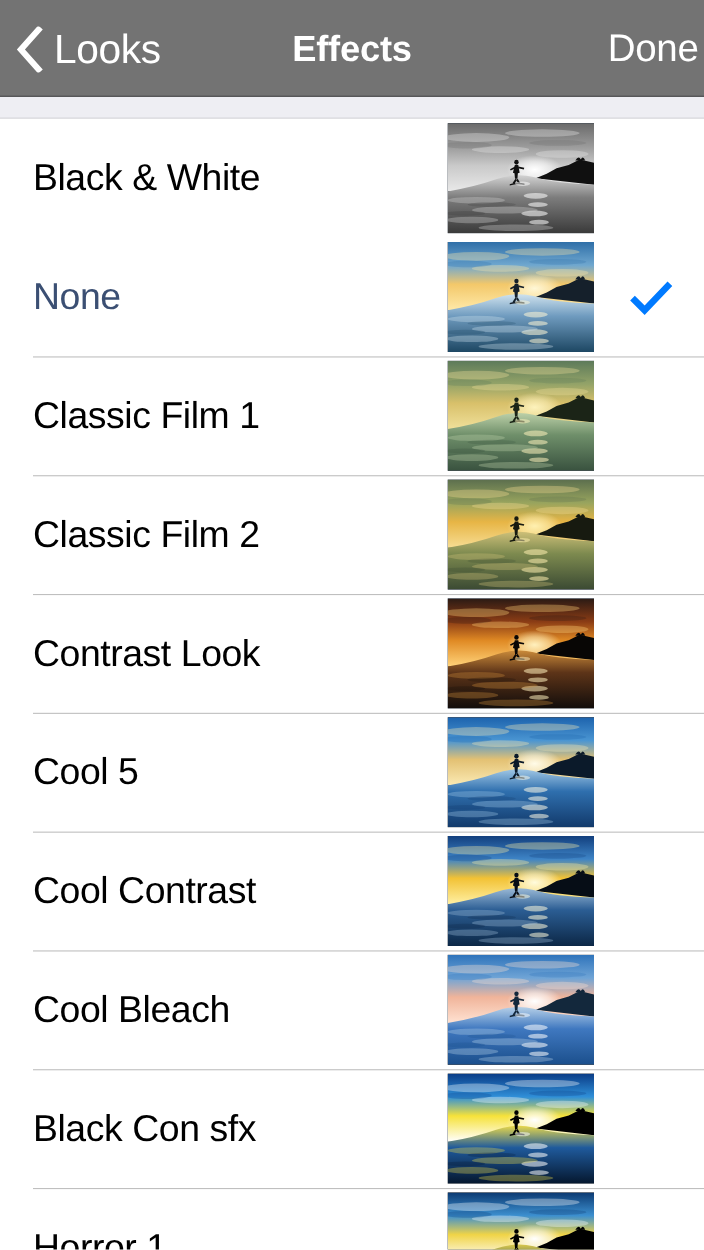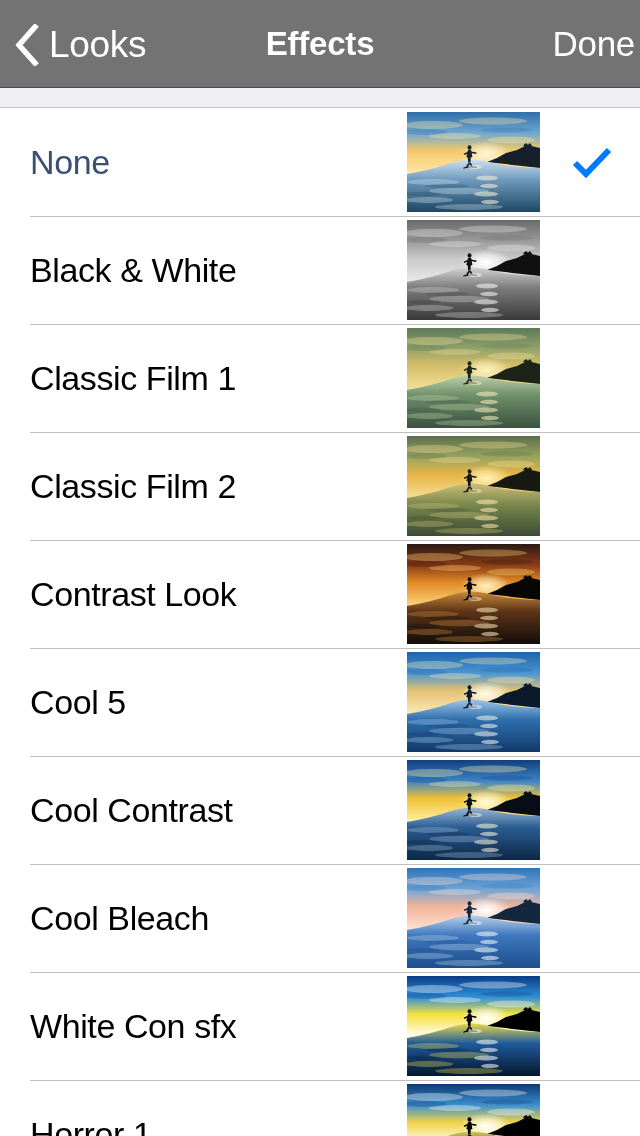--- a/index.html
+++ b/index.html
@@ -107,103 +107,20 @@
       </span>
       <span class="nav-back-label">Looks</span>
     </div>
     <div class="nav-title">Effects</div>
     <div class="nav-right">Done</div>
   </div>
 
   <div class="list-header"></div>
 
   <div class="list" id="list">
-      <div class="row selected">
-        <div class="row-label">None</div>
-        <div class="thumb">
-<svg viewBox="0 0 133 100" preserveAspectRatio="none" aria-hidden="true">
-  <defs>
-    <linearGradient id="g0" x1="0" y1="0" x2="0" y2="1">
-      <stop offset="0%" stop-color="#2f6fa8"></stop>
-      <stop offset="34%" stop-color="#6fa7cf"></stop>
-      <stop offset="62%" stop-color="#f3c86a"></stop>
-      <stop offset="100%" stop-color="#ffe9a8"></stop>
-    </linearGradient>
-    <radialGradient id="r0" cx="56%" cy="46%" r="30%">
-      <stop offset="0%" stop-color="#fff7d6" stop-opacity="1"></stop>
-      <stop offset="55%" stop-color="#fff7d6" stop-opacity="0.55"></stop>
-      <stop offset="100%" stop-color="#fff7d6" stop-opacity="0"></stop>
-
-    <linearGradient id="h0" x1="0" y1="0" x2="0" y2="1">
-      <stop offset="0%" stop-color="#cfe2ee"></stop>
-      <stop offset="38%" stop-color="#6f9bbf"></stop>
-      <stop offset="100%" stop-color="#1d4763"></stop>
-    </linearGradient>
-  </radialGradient>
-            </defs>
-
-  <rect x="0" y="0" width="133" height="62" fill="url(#g0)"></rect>
-
-  <g opacity="0.35" fill="#ffe9a8">
-    <ellipse cx="26" cy="13" rx="30" ry="4"></ellipse>
-    <ellipse cx="86" cy="9" rx="34" ry="3.4"></ellipse>
-    <ellipse cx="48" cy="24" rx="26" ry="3"></ellipse>
-    <ellipse cx="104" cy="28" rx="24" ry="3.4"></ellipse>
-  </g>
-  <g opacity="0.28" fill="#2f6fa8">
-    <ellipse cx="18" cy="20" rx="22" ry="3"></ellipse>
-    <ellipse cx="100" cy="18" rx="26" ry="2.6"></ellipse>
-  </g>
-
-  <ellipse cx="74" cy="44" rx="42" ry="22" fill="url(#r0)"></ellipse>
-
-  <path d="M133 62 L133 36 L120 33 L110 38 L99 41 L90 46 L80 50 L133 56 Z" fill="#15202b"></path>
-  <path d="M116 34 q3 -5 5 -1 q2 -4 4 1 z" fill="#15202b"></path>
-
-  <path d="M0 62 Q 24 58 44 51 Q 62 45 78 49 Q 98 55 133 56 L133 100 L0 100 Z" fill="url(#h0)"></path>
-
-  <g opacity="0.55" fill="#fff7d6">
-    <ellipse cx="80" cy="66" rx="11" ry="2.6"></ellipse>
-    <ellipse cx="82" cy="74" rx="9" ry="2.2"></ellipse>
-    <ellipse cx="79" cy="82" rx="12" ry="2.6"></ellipse>
-    <ellipse cx="83" cy="90" rx="9" ry="2.2"></ellipse>
-  </g>
-
-  <g opacity="0.35" fill="#cfe2ee">
-    <ellipse cx="26" cy="70" rx="26" ry="3"></ellipse>
-    <ellipse cx="52" cy="79" rx="30" ry="3.2"></ellipse>
-    <ellipse cx="22" cy="88" rx="24" ry="3"></ellipse>
-    <ellipse cx="62" cy="95" rx="34" ry="3"></ellipse>
-  </g>
-  <g opacity="0.25" fill="#1d4763">
-    <ellipse cx="40" cy="74" rx="22" ry="2.2"></ellipse>
-    <ellipse cx="16" cy="82" rx="18" ry="2.2"></ellipse>
-  </g>
-
-  <g fill="#15202b">
-    <ellipse cx="62.5" cy="35.5" rx="2.0" ry="2.2"></ellipse>
-    <path d="M61 38 l3.2 0 l1.2 7 l-1.6 0.6 l-0.4 5 l-2.2 0 l-0.5 -5 l-1.4 -0.6 z"></path>
-    <path d="M61.2 39.4 L56.6 41.8 l0.7 1.3 l4.4 -2.1 z"></path>
-    <path d="M64.2 39.4 L69.6 40.6 l-0.4 1.4 l-5.2 -1.0 z"></path>
-    <path d="M61.6 50.4 l-2.6 4.0 l1.5 0.8 l2.4 -3.6 z"></path>
-    <path d="M63.6 50.4 l2.2 3.8 l-1.4 0.9 l-2.2 -3.5 z"></path>
-    <path d="M56.4 55.4 q7 -2.2 13.4 -0.6 l0 1.3 q-6.6 -1.3 -13.4 0.6 z"></path>
-  </g>
-
-  <g opacity="0.5" fill="#fff7d6">
-    <ellipse cx="68" cy="55" rx="7" ry="2"></ellipse>
-  </g>
-</svg>
-        </div>
-        <div class="check">
-          <svg width="40" height="34" viewBox="0 0 40 34">
-            <path d="M3 18 L14 29 L37 5" fill="none" stroke="#007aff" stroke-width="6" stroke-linecap="butt" stroke-linejoin="miter"></path>
-          </svg>
-        </div>
-      </div>
       <div class="row">
         <div class="row-sep"></div>
         <div class="row-label">Black &amp; White</div>
         <div class="thumb">
 <svg viewBox="0 0 133 100" preserveAspectRatio="none" aria-hidden="true">
   <defs>
     <linearGradient id="g1" x1="0" y1="0" x2="0" y2="1">
       <stop offset="0%" stop-color="#6a6a6a"></stop>
       <stop offset="34%" stop-color="#9a9a9a"></stop>
       <stop offset="62%" stop-color="#c9c9c9"></stop>
@@ -267,20 +184,103 @@
     <path d="M64.2 39.4 L69.6 40.6 l-0.4 1.4 l-5.2 -1.0 z"></path>
     <path d="M61.6 50.4 l-2.6 4.0 l1.5 0.8 l2.4 -3.6 z"></path>
     <path d="M63.6 50.4 l2.2 3.8 l-1.4 0.9 l-2.2 -3.5 z"></path>
     <path d="M56.4 55.4 q7 -2.2 13.4 -0.6 l0 1.3 q-6.6 -1.3 -13.4 0.6 z"></path>
   </g>
 
   <g opacity="0.5" fill="#ffffff">
     <ellipse cx="68" cy="55" rx="7" ry="2"></ellipse>
   </g>
 </svg>
+        </div>
+      </div>
+      <div class="row selected">
+        <div class="row-label">None</div>
+        <div class="thumb">
+<svg viewBox="0 0 133 100" preserveAspectRatio="none" aria-hidden="true">
+  <defs>
+    <linearGradient id="g0" x1="0" y1="0" x2="0" y2="1">
+      <stop offset="0%" stop-color="#2f6fa8"></stop>
+      <stop offset="34%" stop-color="#6fa7cf"></stop>
+      <stop offset="62%" stop-color="#f3c86a"></stop>
+      <stop offset="100%" stop-color="#ffe9a8"></stop>
+    </linearGradient>
+    <radialGradient id="r0" cx="56%" cy="46%" r="30%">
+      <stop offset="0%" stop-color="#fff7d6" stop-opacity="1"></stop>
+      <stop offset="55%" stop-color="#fff7d6" stop-opacity="0.55"></stop>
+      <stop offset="100%" stop-color="#fff7d6" stop-opacity="0"></stop>
+
+    <linearGradient id="h0" x1="0" y1="0" x2="0" y2="1">
+      <stop offset="0%" stop-color="#cfe2ee"></stop>
+      <stop offset="38%" stop-color="#6f9bbf"></stop>
+      <stop offset="100%" stop-color="#1d4763"></stop>
+    </linearGradient>
+  </radialGradient>
+            </defs>
+
+  <rect x="0" y="0" width="133" height="62" fill="url(#g0)"></rect>
+
+  <g opacity="0.35" fill="#ffe9a8">
+    <ellipse cx="26" cy="13" rx="30" ry="4"></ellipse>
+    <ellipse cx="86" cy="9" rx="34" ry="3.4"></ellipse>
+    <ellipse cx="48" cy="24" rx="26" ry="3"></ellipse>
+    <ellipse cx="104" cy="28" rx="24" ry="3.4"></ellipse>
+  </g>
+  <g opacity="0.28" fill="#2f6fa8">
+    <ellipse cx="18" cy="20" rx="22" ry="3"></ellipse>
+    <ellipse cx="100" cy="18" rx="26" ry="2.6"></ellipse>
+  </g>
+
+  <ellipse cx="74" cy="44" rx="42" ry="22" fill="url(#r0)"></ellipse>
+
+  <path d="M133 62 L133 36 L120 33 L110 38 L99 41 L90 46 L80 50 L133 56 Z" fill="#15202b"></path>
+  <path d="M116 34 q3 -5 5 -1 q2 -4 4 1 z" fill="#15202b"></path>
+
+  <path d="M0 62 Q 24 58 44 51 Q 62 45 78 49 Q 98 55 133 56 L133 100 L0 100 Z" fill="url(#h0)"></path>
+
+  <g opacity="0.55" fill="#fff7d6">
+    <ellipse cx="80" cy="66" rx="11" ry="2.6"></ellipse>
+    <ellipse cx="82" cy="74" rx="9" ry="2.2"></ellipse>
+    <ellipse cx="79" cy="82" rx="12" ry="2.6"></ellipse>
+    <ellipse cx="83" cy="90" rx="9" ry="2.2"></ellipse>
+  </g>
+
+  <g opacity="0.35" fill="#cfe2ee">
+    <ellipse cx="26" cy="70" rx="26" ry="3"></ellipse>
+    <ellipse cx="52" cy="79" rx="30" ry="3.2"></ellipse>
+    <ellipse cx="22" cy="88" rx="24" ry="3"></ellipse>
+    <ellipse cx="62" cy="95" rx="34" ry="3"></ellipse>
+  </g>
+  <g opacity="0.25" fill="#1d4763">
+    <ellipse cx="40" cy="74" rx="22" ry="2.2"></ellipse>
+    <ellipse cx="16" cy="82" rx="18" ry="2.2"></ellipse>
+  </g>
+
+  <g fill="#15202b">
+    <ellipse cx="62.5" cy="35.5" rx="2.0" ry="2.2"></ellipse>
+    <path d="M61 38 l3.2 0 l1.2 7 l-1.6 0.6 l-0.4 5 l-2.2 0 l-0.5 -5 l-1.4 -0.6 z"></path>
+    <path d="M61.2 39.4 L56.6 41.8 l0.7 1.3 l4.4 -2.1 z"></path>
+    <path d="M64.2 39.4 L69.6 40.6 l-0.4 1.4 l-5.2 -1.0 z"></path>
+    <path d="M61.6 50.4 l-2.6 4.0 l1.5 0.8 l2.4 -3.6 z"></path>
+    <path d="M63.6 50.4 l2.2 3.8 l-1.4 0.9 l-2.2 -3.5 z"></path>
+    <path d="M56.4 55.4 q7 -2.2 13.4 -0.6 l0 1.3 q-6.6 -1.3 -13.4 0.6 z"></path>
+  </g>
+
+  <g opacity="0.5" fill="#fff7d6">
+    <ellipse cx="68" cy="55" rx="7" ry="2"></ellipse>
+  </g>
+</svg>
+        </div>
+        <div class="check">
+          <svg width="40" height="34" viewBox="0 0 40 34">
+            <path d="M3 18 L14 29 L37 5" fill="none" stroke="#007aff" stroke-width="6" stroke-linecap="butt" stroke-linejoin="miter"></path>
+          </svg>
         </div>
       </div>
       <div class="row">
         <div class="row-sep"></div>
         <div class="row-label">Classic Film 1</div>
         <div class="thumb">
 <svg viewBox="0 0 133 100" preserveAspectRatio="none" aria-hidden="true">
   <defs>
     <linearGradient id="g2" x1="0" y1="0" x2="0" y2="1">
       <stop offset="0%" stop-color="#5d7a5a"></stop>
@@ -745,21 +745,21 @@
   </g>
 
   <g opacity="0.5" fill="#ffffff">
     <ellipse cx="68" cy="55" rx="7" ry="2"></ellipse>
   </g>
 </svg>
         </div>
       </div>
       <div class="row">
         <div class="row-sep"></div>
-        <div class="row-label">White Con sfx</div>
+        <div class="row-label">Black Con sfx</div>
         <div class="thumb">
 <svg viewBox="0 0 133 100" preserveAspectRatio="none" aria-hidden="true">
   <defs>
     <linearGradient id="g8" x1="0" y1="0" x2="0" y2="1">
       <stop offset="0%" stop-color="#0a3c86"></stop>
       <stop offset="34%" stop-color="#2f8fd8"></stop>
       <stop offset="62%" stop-color="#f6e23a"></stop>
       <stop offset="100%" stop-color="#ffffff"></stop>
     </linearGradient>
     <radialGradient id="r8" cx="56%" cy="46%" r="30%">

